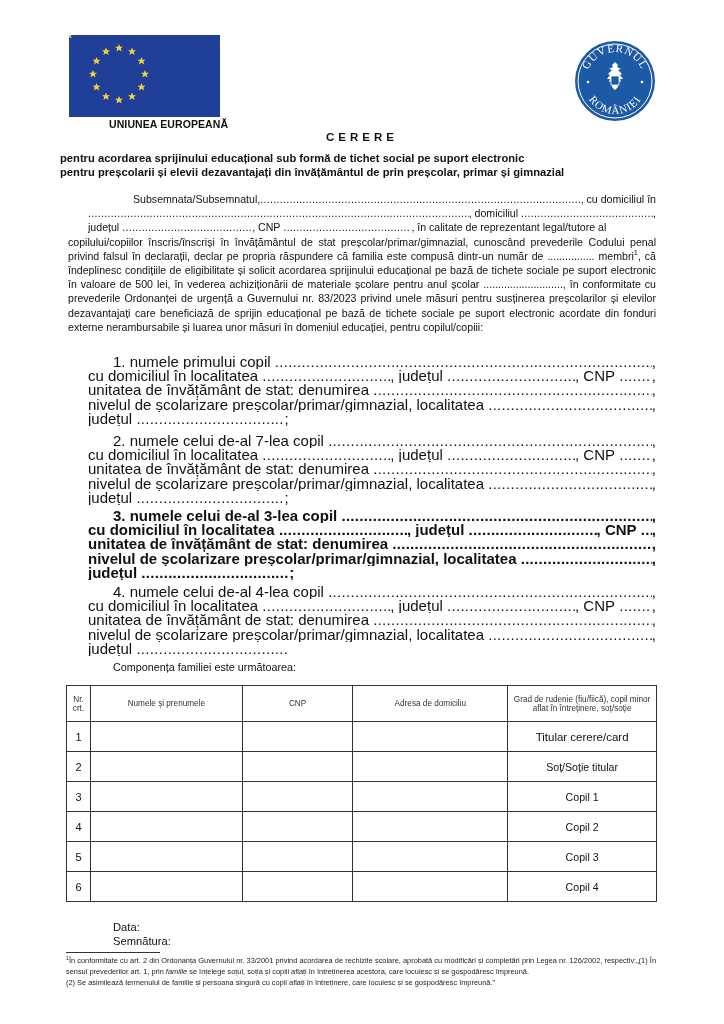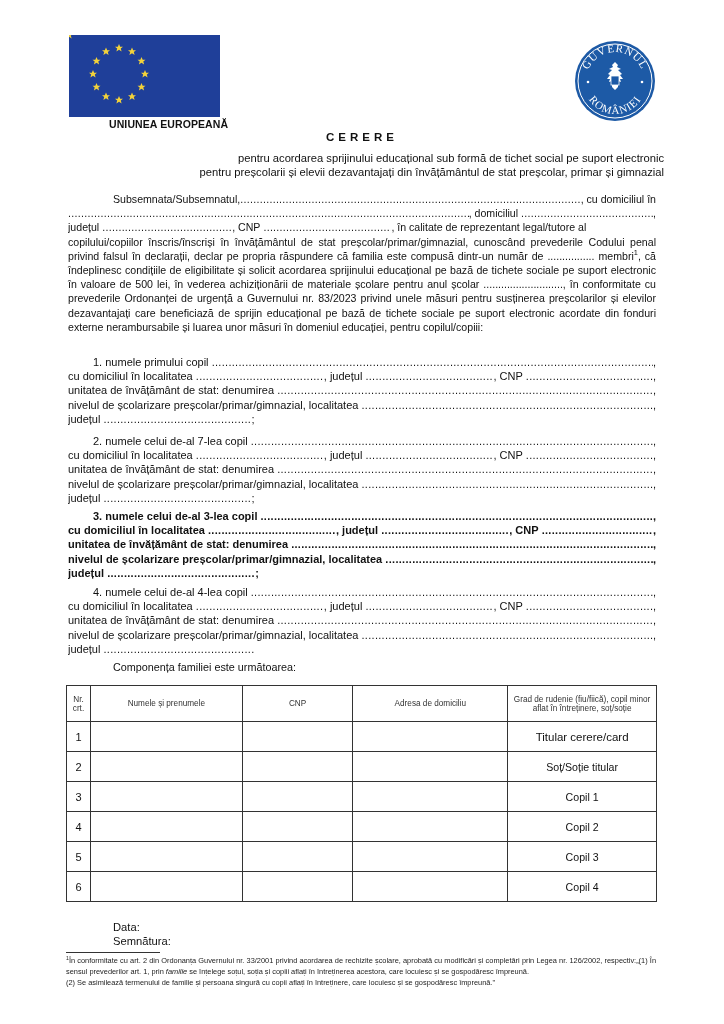--- a/index.html
+++ b/index.html
@@ -2,25 +2,25 @@
 <html><head>
 <meta charset="utf-8">
 <style>
   html, body { margin:0; padding:0; background:#ffffff; }
   body { width:724px; height:1024px; position:relative; overflow:hidden; font-family:"Liberation Sans", sans-serif; color:#111; }
   .abs { position:absolute; }
   .eu-flag { left:69px; top:35px; width:151px; height:82px; background:#1f3f99; }
   .eu-label { left:69px; top:118px; font-size:10.5px; font-weight:bold; letter-spacing:0.1px;margin-left:40px; }
   .gov-seal { left:574px; top:40px; width:82px; height:82px; }
   .title { left:0; width:724px; top:131px; text-align:center; font-weight:bold; font-size:11.5px; letter-spacing:4px; }
-  .subtitle { left:60px; width:604px; top:151px; text-align:right; font-weight:normal; font-size:11.2px; line-height:14px; }
+  .subtitle { left:60px; width:604px; top:151px; text-align:left; font-weight:bold; font-size:11.2px; line-height:14px; }
   .para { left:68px; width:588px; font-size:10.6px; line-height:14.2px; text-align:justify; }
   .para .ind { display:inline-block; width:45px; }
-  .child { left:68px; width:588px; font-size:11px; line-height:14.2px;text-align:right; }
-  .line { white-space:nowrap; overflow:hidden; display:flex; }
+  .child { left:68px; width:588px; font-size:15px; line-height:14.2px;text-align:right; }
+  .line { white-space:nowrap; overflow:hidden; display:flex;margin-left:20px; }
   .line .dots { flex:1; overflow:hidden; white-space:nowrap; letter-spacing:0.3px; }
   .line .dots::after { content:"......................................................................................................................................................................................................................................"; }
   .fam-label { left:113px; top:661px; font-size:10.8px; }
   table.fam { position:absolute; left:66px; top:685px; width:591px; border-collapse:collapse; font-size:10.6px; }
   table.fam td, table.fam th { border:1px solid #333; padding:0; text-align:center; vertical-align:middle; }
   table.fam th { font-weight:normal; font-size:8.2px; height:35px; color:#333; }
   table.fam td { height:29px; }
   table.fam td.nr { font-size:11px; }
   table.fam td.rel { font-size:10.6px; }
   table.fam td.rel.big { font-size:11.5px; }
@@ -70,21 +70,21 @@
     <g fill="#ffffff">
       <path d="M41 22 l3 3 -1 2 4 2 -3 1 4 4 -2 1 3 4 -3 0 1 3 -3 -1 0 6 -3 3 -3 -3 0 -6 -3 1 1 -3 -3 0 3 -4 -2 -1 4 -4 -3 -1 4 -2 -1 -2z"></path>
       <rect x="37" y="36" width="8" height="9" fill="#1d5aa6" stroke="#fff" stroke-width="0.8"></rect>
     </g>
   </svg>
 </div>
 
 <div class="abs title">CERERE</div>
 <div class="abs subtitle">
   <div>pentru acordarea sprijinului educațional sub formă de tichet social pe suport electronic</div>
-  <div>pentru preșcolarii și elevii dezavantajați din învățământul de stat preșcolar, primar și gimnazial</div>
+  <div>pentru preșcolarii și elevii dezavantajați din învățământul de prin preșcolar, primar și gimnazial</div>
 </div>
 
 <div class="abs para" style="top:192px;">
   <div class="line">
     <span class="ind"></span>
       <span>Subsemnata/Subsemnatul,</span>
     <span class="dots"></span>
     <span>, cu domiciliul în</span>
   </div>
   <div class="line">

